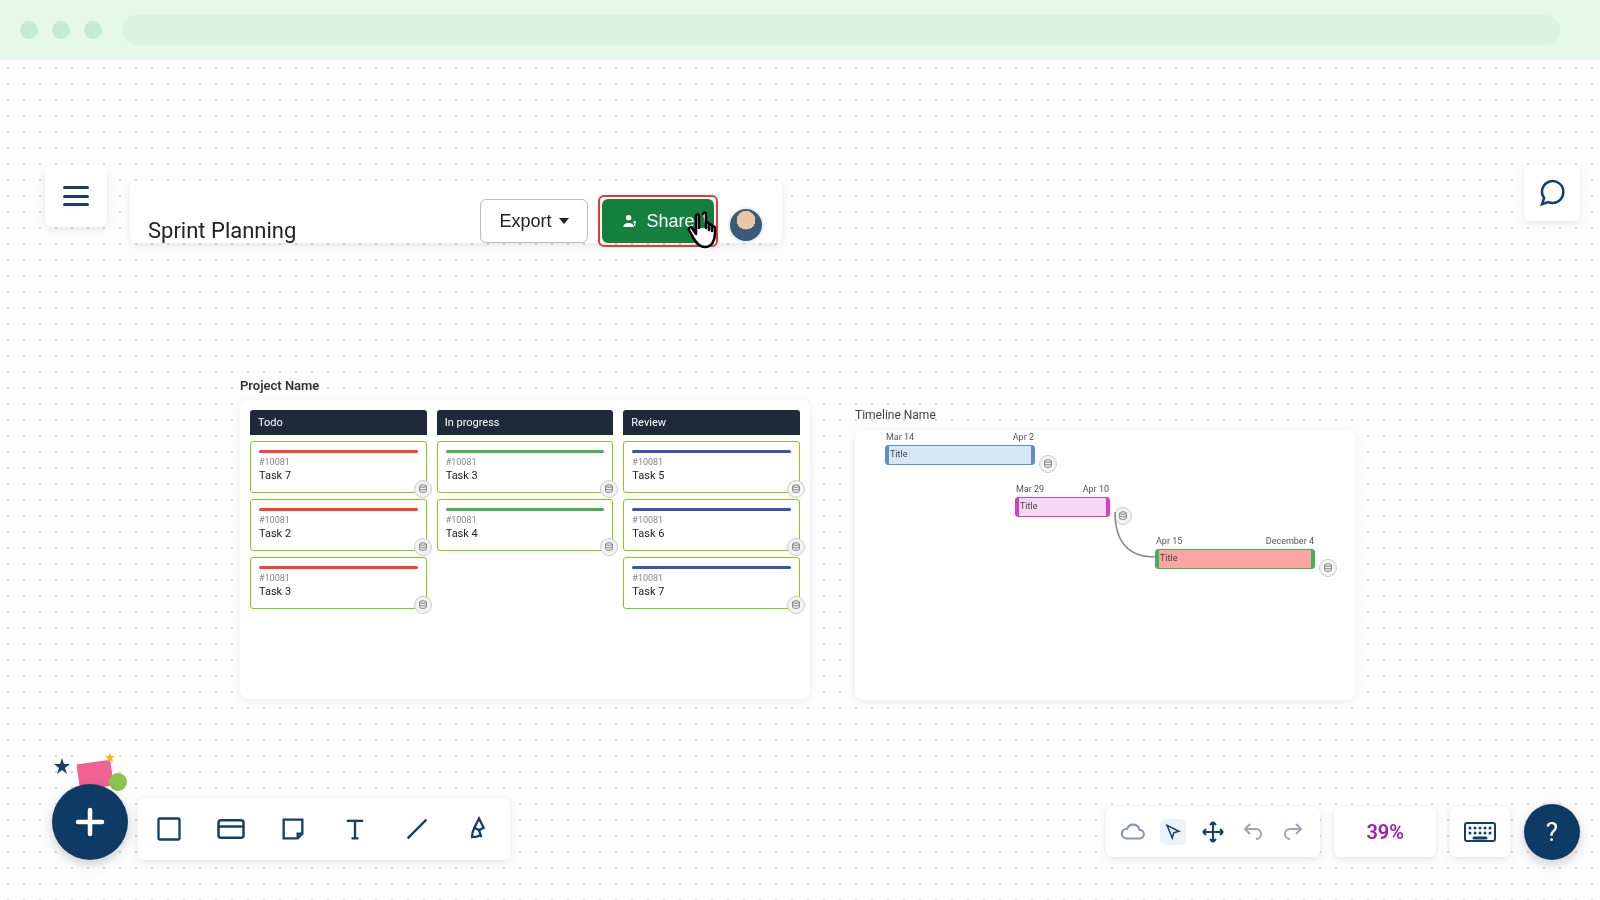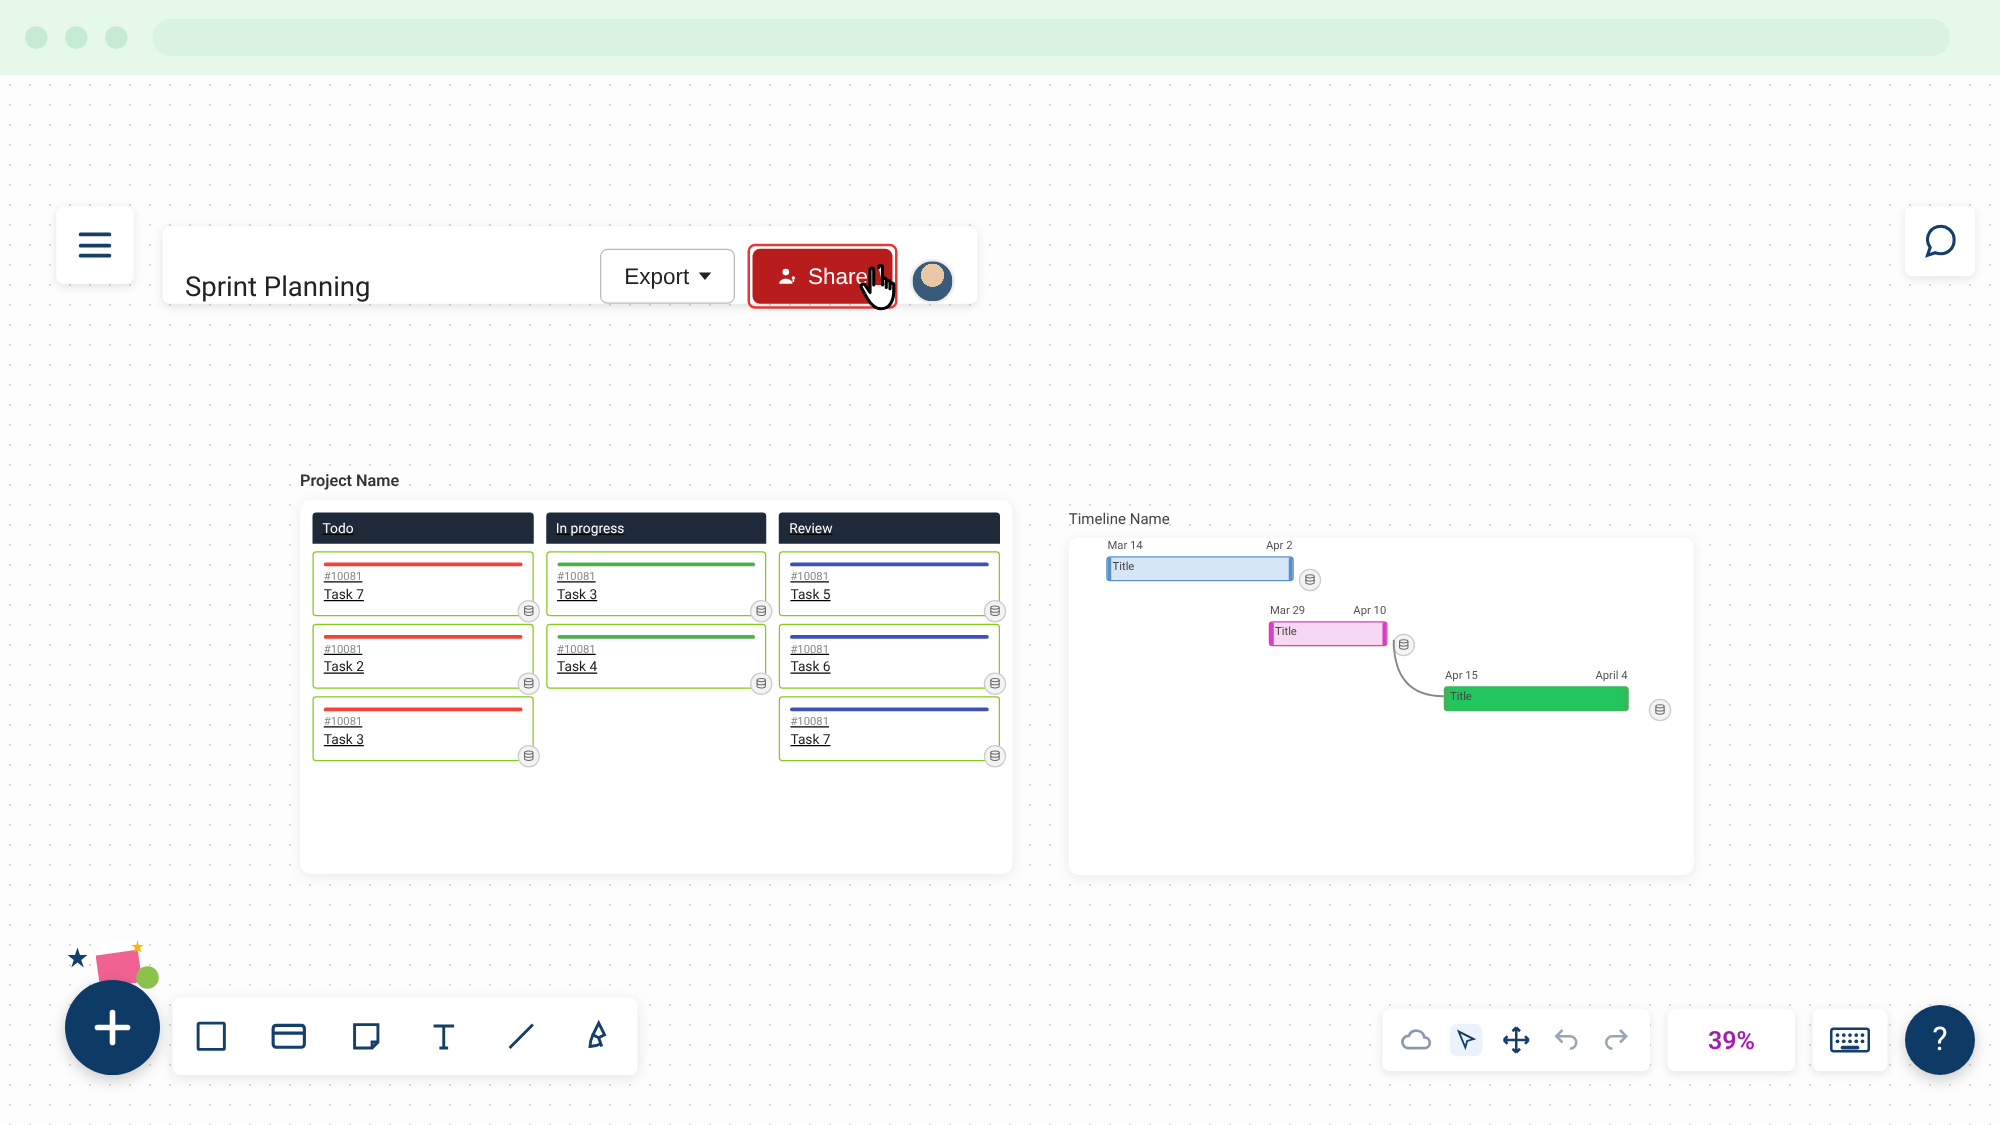--- a/index.html
+++ b/index.html
@@ -35,21 +35,21 @@
   }
   .doc-title { font-size:22px; color:#222; margin-right:170px; }
   .export-btn {
     border:1px solid #bbb; background:#fff; border-radius:6px; height:44px;
     padding:0 18px; display:flex; align-items:center; gap:8px; font-size:18px; color:#222; cursor:pointer;
   }
   .caret-down { width:0; height:0; border-left:5px solid transparent; border-right:5px solid transparent; border-top:6px solid #222;}
   .share-wrap { position:relative; }
   .share-highlight { position:absolute; top:-4px; left:-4px; right:-4px; bottom:-4px; border:2px solid #e53935; border-radius:6px;}
   .share-btn {
-    background:#b91c1c; color:#fff; border:none; border-radius:6px; height:44px;
+    background:#15803d; color:#fff; border:none; border-radius:6px; height:44px;
     padding:0 20px; display:flex; align-items:center; gap:8px; font-size:18px; cursor:pointer;
   }
   .share-icn { width:16px; height:16px; }
   .avatar { width:36px; height:36px; border-radius:50%; background: radial-gradient(circle at 50% 35%, #e9c7a6 35%, #3a5a7a 36%); border:2px solid #eee;}
 
   .cursor-hand {
     position:absolute; top:148px; left:685px; z-index:50;
   }
 
   .chat-bubble-btn {
@@ -57,21 +57,21 @@
     border-radius:6px; box-shadow:0 2px 8px rgba(0,0,0,.1);
     display:flex; align-items:center; justify-content:center;
   }
 
   
   .kanban {
     position:absolute; top:340px; left:240px; width:570px; background:#fff;
     border-radius:8px; box-shadow:0 2px 10px rgba(0,0,0,.08);
   }
   .kanban-label { position:absolute; top:-22px; left:0; font-size:13px; color:#333; font-weight:600;}
-  .kanban-cols { display:flex; gap:10px; padding:10px 10px 90px 10px;text-decoration:underline;}
+  .kanban-cols { display:flex; gap:10px; padding:10px 10px 90px 10px;}
   .kcol { flex:1; }
   .kcol-head { background:#1e2a3a; color:#fff; font-size:11px; padding:6px 8px; border-radius:3px 3px 0 0;}
   .kcard { background:#fff; border:1px solid #84cc16; border-radius:3px; margin-top:6px; padding:10px 8px 10px 8px; position:relative;}
   .kcard .accent { height:3px; border-radius:2px; margin-bottom:4px; margin-top:-2px;}
   .kcard .id { font-size:9px; color:#888;}
   .kcard .name { font-size:11px; color:#222; margin-top:2px;}
   .dbicon {
     position:absolute; right:-6px; bottom:-6px; width:18px; height:18px; border-radius:50%;
     background:#f3f3f3; border:1px solid #ccc; display:flex; align-items:center; justify-content:center;
   }
@@ -309,25 +309,25 @@
           <div class="lab" style="right:0">Apr 10</div>
           <div class="tname">Title</div>
         </div>
         <div class="tl-db" style="left: 239px; top: 62px;">
           <svg viewBox="0 0 24 24" fill="none" stroke="#666" stroke-width="2">
             <ellipse cx="12" cy="5" rx="8" ry="3"></ellipse>
             <path d="M4 5v6c0 1.7 3.6 3 8 3s8-1.3 8-3V5"></path>
             <path d="M4 11v6c0 1.7 3.6 3 8 3s8-1.3 8-3v-6"></path>
           </svg>
         </div>
-        <div class="tl-bar" style="left: 280px; top: 104px; width: 148px; background: #22c55e; border-color: rgb(63, 178, 91);">
+        <div class="tl-bar" style="left: 280px; top: 104px; width: 160px; background: #fca5a5; border-color: rgb(63, 178, 91);">
           <div class="start-accent" style="background:#3fb25b"></div>
           <div class="end-accent" style="background:#3fb25b"></div>
           <div class="lab" style="left:0">Apr 15</div>
-          <div class="lab" style="right:0">April 4</div>
+          <div class="lab" style="right:0">December 4</div>
           <div class="tname">Title</div>
         </div>
         <div class="tl-db" style="left: 444px; top: 114px;">
           <svg viewBox="0 0 24 24" fill="none" stroke="#666" stroke-width="2">
             <ellipse cx="12" cy="5" rx="8" ry="3"></ellipse>
             <path d="M4 5v6c0 1.7 3.6 3 8 3s8-1.3 8-3V5"></path>
             <path d="M4 11v6c0 1.7 3.6 3 8 3s8-1.3 8-3v-6"></path>
           </svg>
         </div>
         <svg width="60" height="70" style="position: absolute; left: 235px; top: 62px;">

